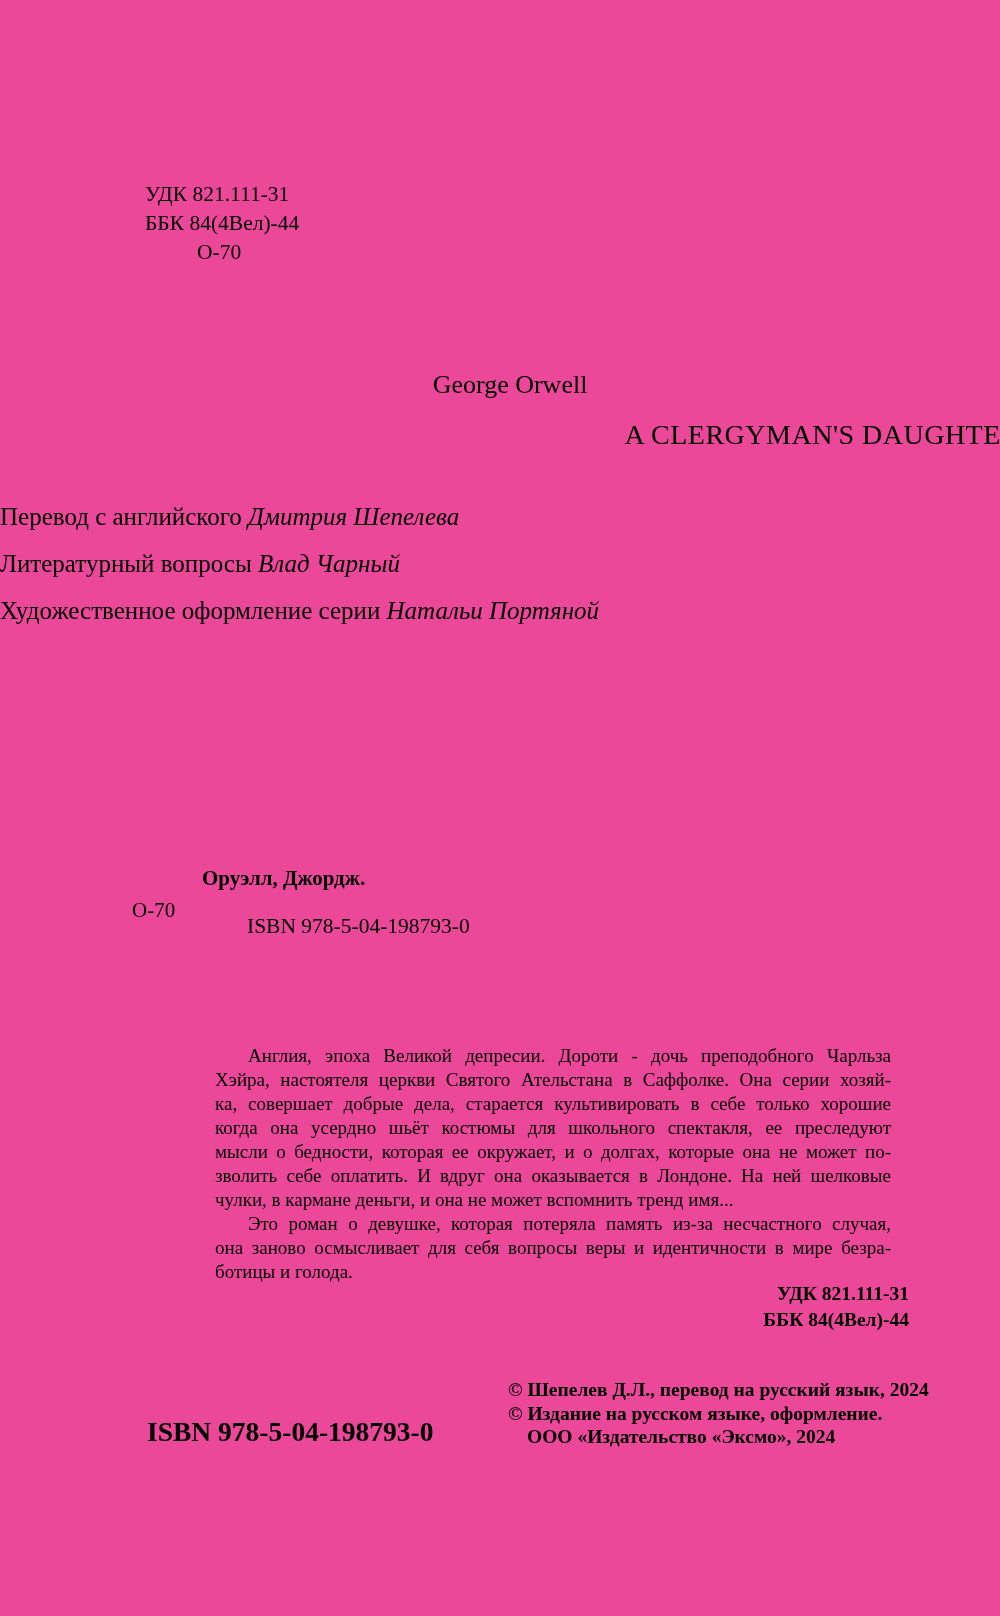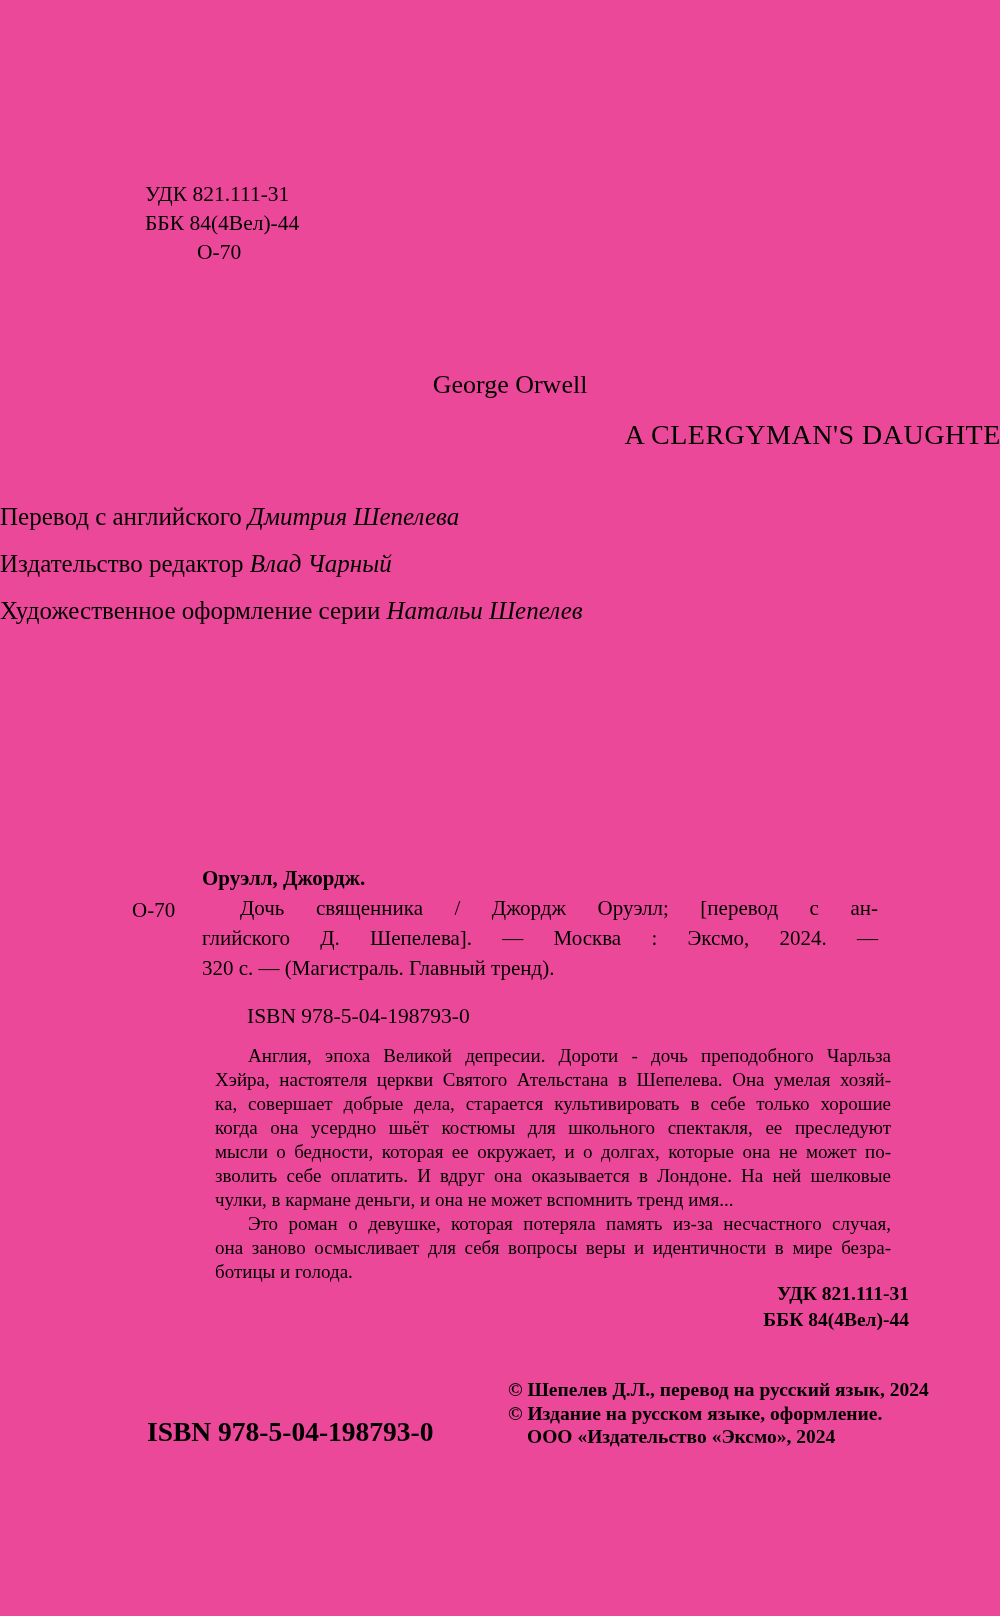--- a/index.html
+++ b/index.html
@@ -137,38 +137,33 @@
     <div>УДК 821.111-31</div>
     <div>ББК 84(4Вел)-44</div>
     <div class="code-line3">О-70</div>
   </div>
 
   <div class="author-line">George Orwell</div>
   <div class="title-line">A CLERGYMAN'S DAUGHTER</div>
 
   <div class="credits">
     <div class="credit-line"><span>Перевод с английского </span><span class="ital">Дмитрия Шепелева</span></div>
-    <div class="credit-line"><span>Издательство редактор </span><span class="ital">Влад Чарный</span></div>
-    <div class="credit-line"><span>Художественное оформление серии </span><span class="ital">Натальи Шепелев</span></div>
+    <div class="credit-line"><span>Литературный вопросы </span><span class="ital">Влад Чарный</span></div>
+    <div class="credit-line"><span>Художественное оформление серии </span><span class="ital">Натальи Портяной</span></div>
   </div>
 
   <div class="card">
     <div class="card-header">Оруэлл, Джордж.</div>
     <div class="card-code">О-70</div>
-    <div class="card-lines">
-      <div class="jline indent1">Дочь священника / Джордж Оруэлл; [перевод с ан-</div>
-      <div class="jline">глийского Д. Шепелева]. — Москва : Эксмо, 2024. —</div>
-      <div>320 с. — (Магистраль. Главный тренд).</div>
-    </div>
     <div class="card-isbn">ISBN 978-5-04-198793-0</div>
   </div>
 
   <div class="annotation">
     <div class="jline indent2">Англия, эпоха Великой депресии. Дороти - дочь преподобного Чарльза</div>
-    <div class="jline">Хэйра, настоятеля церкви Святого Ательстана в Шепелева. Она умелая хозяй-</div>
+    <div class="jline">Хэйра, настоятеля церкви Святого Ательстана в Саффолке. Она серии хозяй-</div>
     <div class="jline">ка, совершает добрые дела, старается культивировать в себе только хорошие</div>
     <div class="jline">когда она усердно шьёт костюмы для школьного спектакля, ее преследуют</div>
     <div class="jline">мысли о бедности, которая ее окружает, и о долгах, которые она не может по-</div>
     <div class="jline">зволить себе оплатить. И вдруг она оказывается в Лондоне. На ней шелковые</div>
     <div>чулки, в кармане деньги, и она не может вспомнить тренд имя...</div>
     <div class="jline indent2">Это роман о девушке, которая потеряла память из-за несчастного случая,</div>
     <div class="jline">она заново осмысливает для себя вопросы веры и идентичности в мире безра-</div>
     <div>ботицы и голода.</div>
   </div>
 

